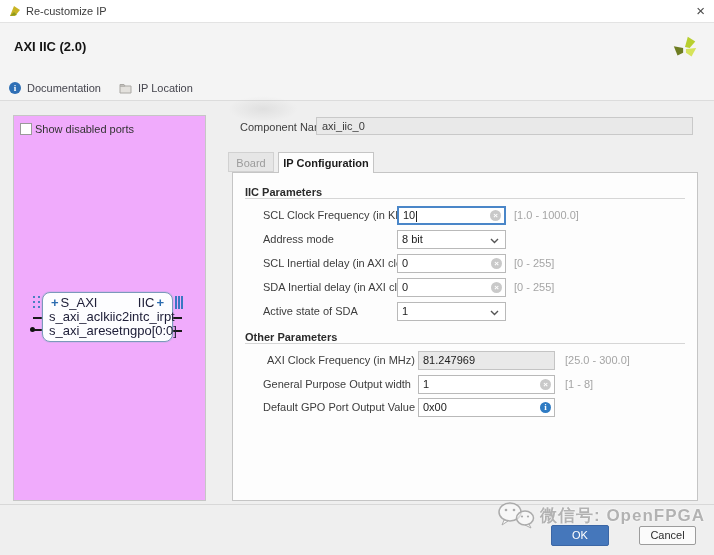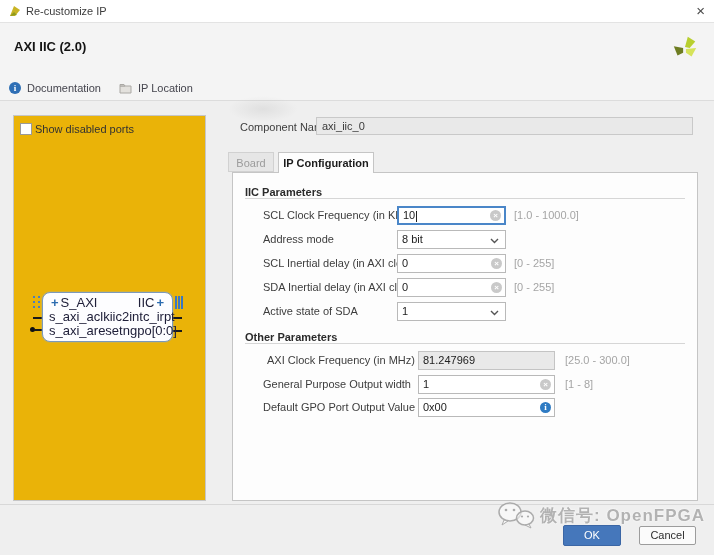--- a/index.html
+++ b/index.html
@@ -17,21 +17,21 @@
   
   .header{position:absolute;left:0;top:23px;width:714px;height:77px;background:#f4f4f4;border-bottom:1px solid #dcdcdc;}
   .page-title{position:absolute;left:14px;top:16px;font-size:13px;font-weight:bold;color:#141414;}
   .doc-row{position:absolute;left:9px;top:58px;height:14px;display:flex;align-items:center;}
   .info-circle{display:inline-block;width:12px;height:12px;border-radius:50%;background:#2f6fb5;color:#fff;
     font-size:9px;font-weight:bold;text-align:center;line-height:12px;font-family:"Liberation Serif",serif;}
   .link-label{margin-left:6px;color:#45454e;}
   .iploc{margin-left:18px;display:flex;align-items:center;}
   .logo{position:absolute;left:671px;top:11px;}
   
-  .left-panel{position:absolute;left:13px;top:115px;width:191px;height:384px;background:#eab308;border:1px solid #c6c6c6;}
+  .left-panel{position:absolute;left:13px;top:115px;width:191px;height:384px;background:#f0abfc;border:1px solid #c6c6c6;}
   .chk{position:absolute;left:6px;top:7px;width:10px;height:10px;border:1px solid #9a9a9a;background:#fff;}
   .chk-label{position:absolute;left:21px;top:7px;color:#323232;}
   .ipblock{position:absolute;left:28px;top:176px;width:131px;height:50px;border:1px solid #7b99bb;border-radius:8px;
     background:#fdfdff;box-shadow:0 0 0 1px rgba(150,175,205,.25);padding:3px 6px;box-sizing:border-box;}
   .prow{display:flex;justify-content:space-between;height:14px;line-height:14px;font-size:13px;color:#20203a;}
   .plus{color:#2c6cb0;font-weight:bold;margin:0 2px;}
   .stub{position:absolute;background:#1a1a1a;height:2px;width:9px;}
   .dotgrid{position:absolute;left:19px;top:180px;}
   .tribars{position:absolute;left:161px;top:180px;display:flex;gap:1px;}
   .tribars i{display:block;width:2px;height:13px;background:#3a77c2;}
@@ -62,21 +62,21 @@
     background:#c9c9c9;color:#fff;font-size:8px;line-height:11px;text-align:center;font-weight:bold;}
   .circ.info{background:#2f7bc3;font-family:"Liberation Serif",serif;font-size:9px;}
   .selbox .ival{line-height:17px;}
   .chev{position:absolute;right:6px;top:7px;}
   .range{position:absolute;top:3px;color:#a5a5a5;white-space:nowrap;}
   .range.s1{left:281px;width:auto;border:none;background:none;}
   .range.s2{left:332px;width:auto;border:none;background:none;}
   
   .footer-line{position:absolute;left:0;top:504px;width:714px;border-top:1px solid #d8d8d8;}
   .btn{position:absolute;box-sizing:border-box;text-align:center;border-radius:2px;}
-  .ok{left:563px;top:525px;width:58px;height:21px;line-height:19px;background:#4577bb;border:1px solid #3b66a5;color:#fff;}
+  .ok{left:551px;top:525px;width:58px;height:21px;line-height:19px;background:#4577bb;border:1px solid #3b66a5;color:#fff;}
   .cancel{left:639px;top:526px;width:57px;height:19px;line-height:17px;background:#fbfbfb;border:1px solid #9c9c9c;color:#2e2e2e;}
   
   .watermark{position:absolute;left:496px;top:501px;z-index:10;display:flex;align-items:center;opacity:.85;}
   .wm-text{font-size:17px;font-weight:bold;color:#a8a8a8;letter-spacing:1px;
     text-shadow:0 0 1px #ffffff,0 0 2px #ffffff;margin-left:4px;}
   .ghost{position:absolute;left:228px;top:96px;width:70px;height:26px;z-index:9;opacity:.18;
     background:radial-gradient(ellipse at center,#9a9a9a 0%,rgba(154,154,154,0) 70%);}
 </style>
 </head>
 <body>

